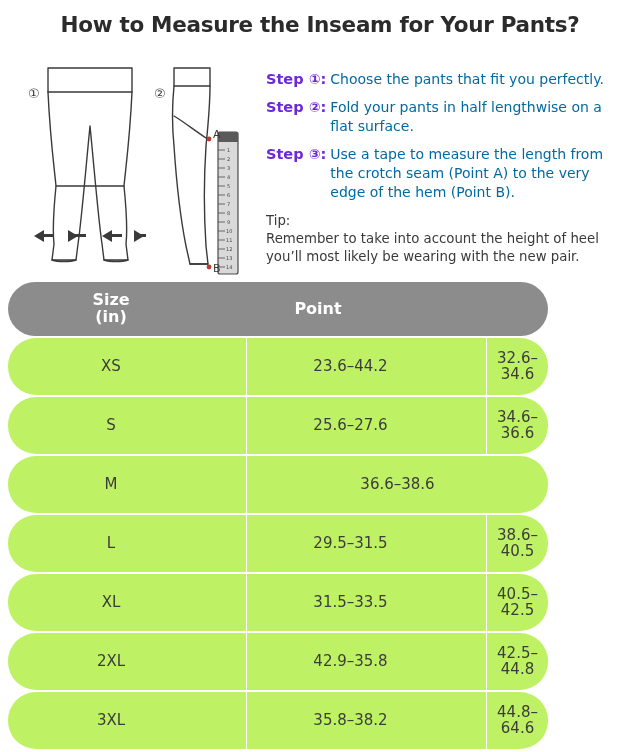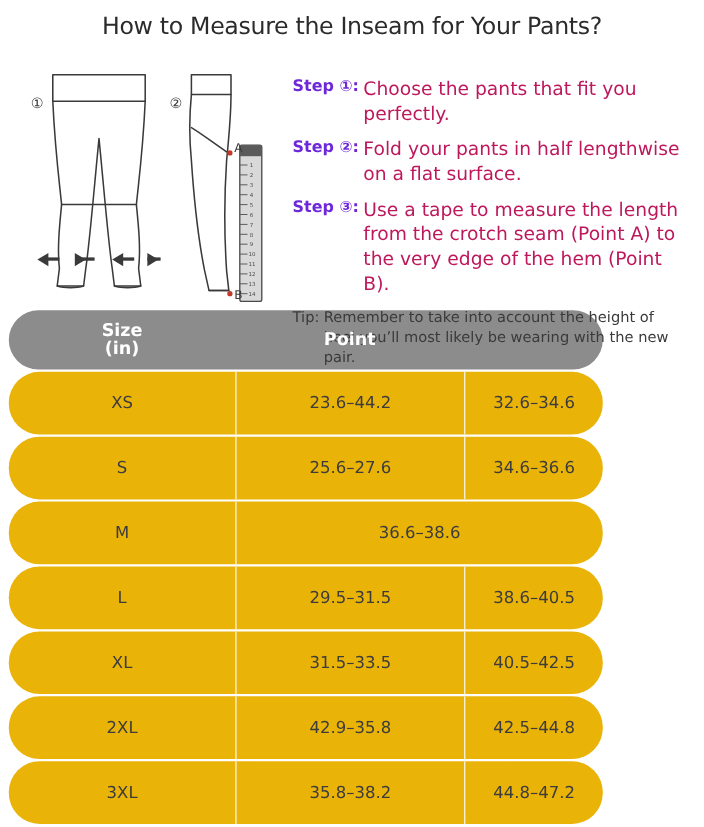--- a/index.html
+++ b/index.html
@@ -18,21 +18,21 @@
   .page {
     width: 640px;
     height: 752px;
     position: relative;
     box-sizing: border-box;
   }
 
   
   .title {
     font-size: 21.5px;
-    font-weight: normal;
+    font-weight: bold;
     color: #2b2b2b;
     text-align: center;
     letter-spacing: -0.3px;
     padding: 12px 8px 4px 8px;
     line-height: 1.2;
     white-space: nowrap;
   }
 
   
   .top-area {
@@ -69,29 +69,30 @@
     flex: 0 0 auto;
     padding-right: 4px;
     line-height: 1.35;
   }
   .circ {
     display: inline-block;
     font-size: 14px;
     vertical-align: baseline;
   }
   .step-text {
-    font-size: 17px;
-    color: #be185d;
+    font-size: 14px;
+    color: #0369a1;
     line-height: 1.35;
     flex: 1 1 auto;
   }
   .tip-row {
     display: flex;
     align-items: flex-start;
     margin-top: 10px;
+    flex-direction: column;
   }
   .tip-label {
     font-size: 13.3px;
     color: #3a3a3a;
     white-space: nowrap;
     flex: 0 0 auto;
     padding-right: 4px;
     line-height: 1.35;
   }
   .tip-text {
@@ -114,22 +115,23 @@
     border-radius: 28px;
     overflow: hidden;
     align-items: stretch;
   }
   .row.header {
     background: #8c8c8c;
     color: #ffffff;
     height: 54px;
   }
   .row.body {
-    background: #eab308;
+    background: #bef264;
     color: #3c3c3c;
+    gap: 32px;
   }
   .cell {
     display: flex;
     align-items: center;
     justify-content: center;
     font-size: 15px;
     text-align: center;
     box-sizing: border-box;
     line-height: 1.1;
   }
@@ -329,18 +331,18 @@
 
     <div class="row body">
       <div class="cell c1">2XL</div>
       <div class="cell c2">42.9–35.8</div>
       <div class="cell c3">42.5–44.8</div>
     </div>
 
     <div class="row body">
       <div class="cell c1">3XL</div>
       <div class="cell c2">35.8–38.2</div>
-      <div class="cell c3">44.8–47.2</div>
+      <div class="cell c3">44.8–64.6</div>
     </div>
 
   </div>
 
 </div>
 
 </body></html>

